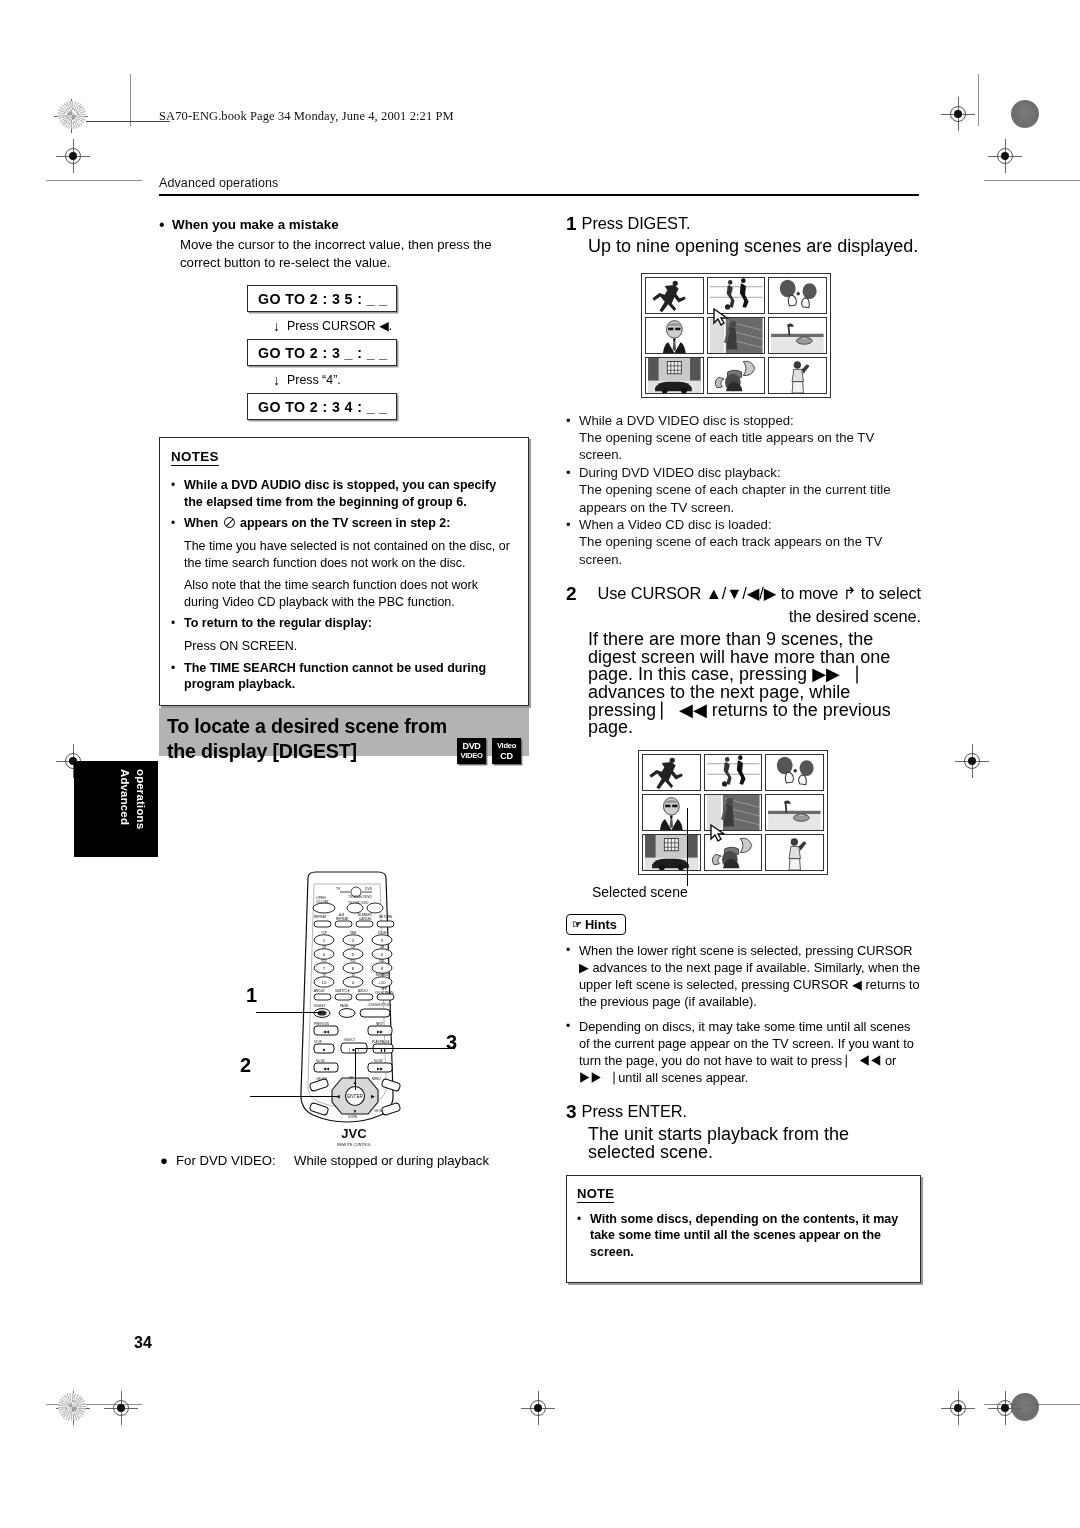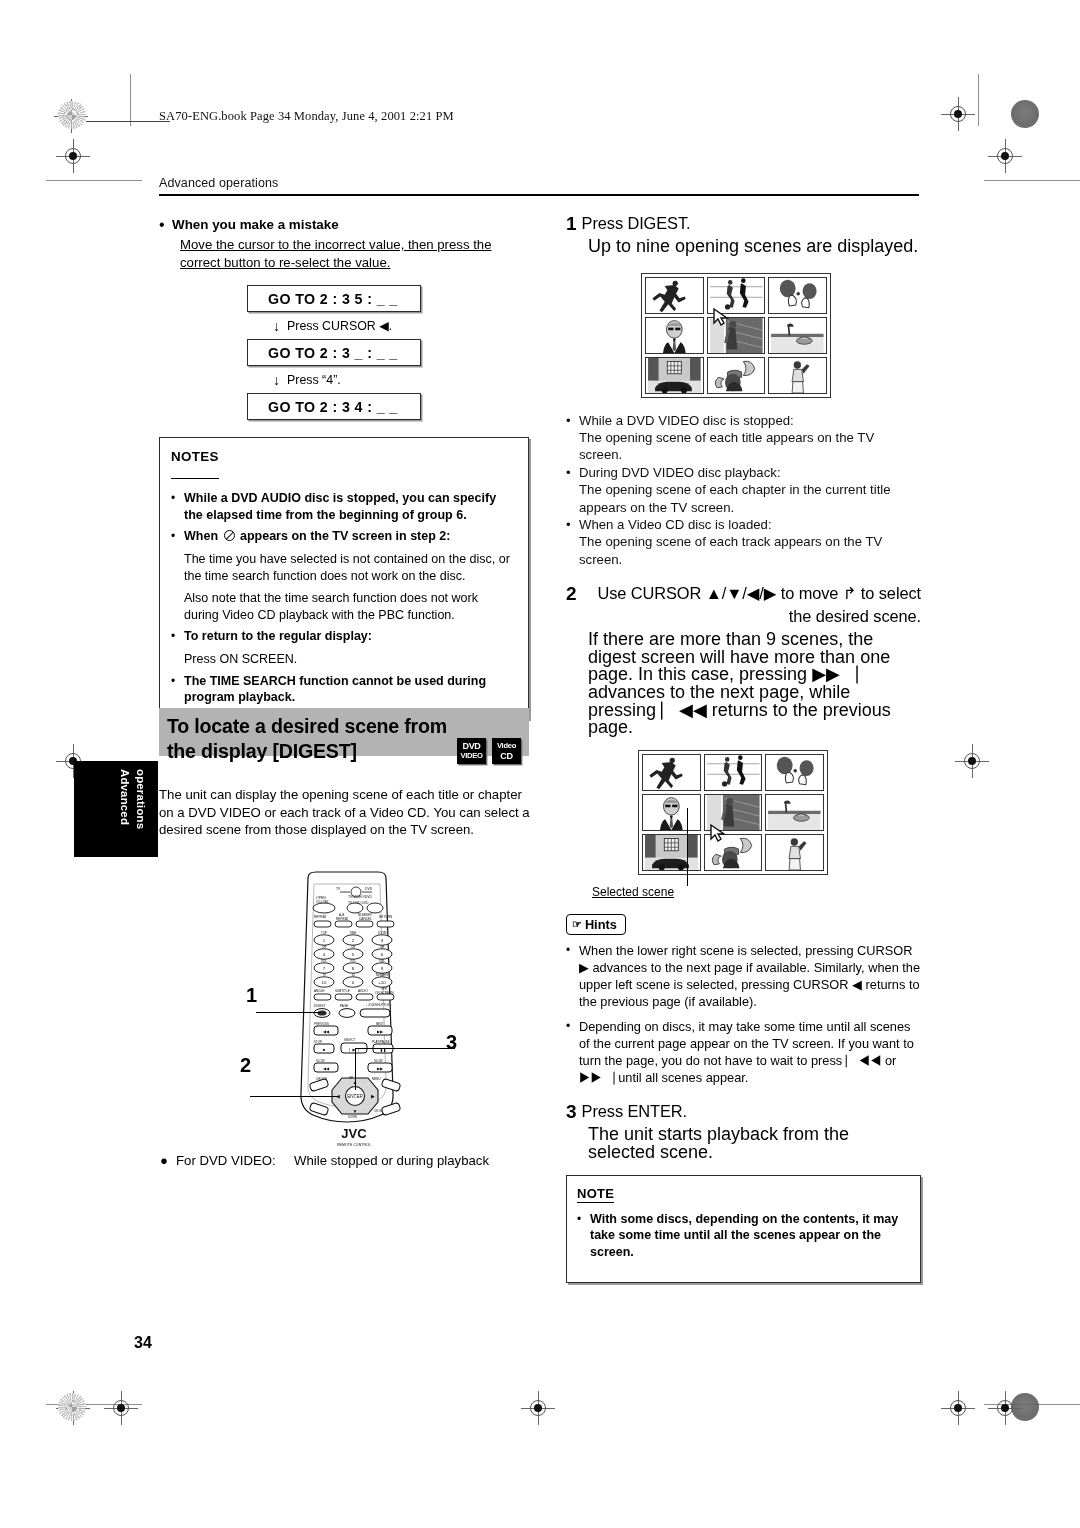--- a/index.html
+++ b/index.html
@@ -64,46 +64,46 @@
 
   
   .body { font-size: 13.2px; line-height: 17.4px; color: #111; }
   .bullet-row { display: flex; }
   .bullet-row .bt { width: 13px; flex: 0 0 13px; line-height: 17.4px; }
   .bullet-row .bx { flex: 1; }
   .b { font-weight: bold; }
 
   
   .mistake-head { font-size: 13.4px; font-weight: bold; line-height: 18px; }
-  .mistake-body { font-size: 13.2px; line-height: 17.6px; margin-left: 21px; margin-top: 2px; text-decoration: underline; }
+  .mistake-body { font-size: 13.2px; line-height: 17.6px; margin-left: 21px; margin-top: 2px; }
 
   
   .goto-wrap { margin-top: 14px; padding-left: 88px; }
   .goto-box {
-    width: 174px; height: 27px; border: 1.4px solid #2b2b2b;
-    display: flex; align-items: center; padding-left: 20px;
+    width: 150px; height: 27px; border: 1.4px solid #2b2b2b;
+    display: flex; align-items: center; padding-left: 10px;
     font-size: 14.2px; font-weight: bold; letter-spacing: .4px;
     box-shadow: 1.5px 1.5px 0 #9a9a9a;
     background: #fff;
   }
   .goto-arrow {
     height: 27px; display: flex; align-items: center; gap: 7px;
     padding-left: 26px; font-size: 12.4px;
   }
   .goto-arrow .dn { font-size: 14px; line-height: 1; }
 
   
   .notebox {
     margin-top: 17px; border: 1.4px solid #2b2b2b; background: #fff;
     padding: 9px 12px 12px 11px;
     box-shadow: 2px 2px 0 #9a9a9a;
   }
   .notebox .ttl {
     font-size: 13.4px; font-weight: bold; letter-spacing: .3px;
-    border-bottom: 1.6px solid #000; display: inline-block; padding-bottom: 14px;
+    border-bottom: 1.6px solid #000; display: inline-block; padding-bottom: 1px;
     margin-bottom: 6px;
   }
   .notebox .n-item { display: flex; margin-top: 5px; }
   .notebox .n-item .bt { width: 13px; flex: 0 0 13px; font-size: 12px; line-height: 16.6px; }
   .notebox .n-item .bx { flex: 1; font-size: 12.5px; line-height: 16.6px; }
   .notebox .sub { font-size: 12.5px; line-height: 16.6px; margin-left: 13px; margin-top: 6px; }
   .nosign {
     display: inline-block; width: 11px; height: 11px; border: 1.3px solid #000;
     border-radius: 50%; position: relative; vertical-align: -1px; margin: 0 2px;
   }
@@ -169,21 +169,21 @@
   
   .grid {
     border: 1.4px solid #333; background: #fff; padding: 3px;
     display: grid; grid-template-columns: repeat(3, 1fr); gap: 3px;
   }
   .cell { border: 1.2px solid #333; background: #fff; position: relative; overflow: hidden; }
   .cell svg { display: block; width: 100%; height: 100%; }
 
   .cursor-ico { position: absolute; z-index: 5; }
 
-  .sel-label { font-size: 12px; line-height: 17px; text-decoration: underline; }
+  .sel-label { font-size: 14px; line-height: 17px; }
 
   
   .hints-tag {
     display: inline-flex; align-items: center; gap: 3px;
     border: 1.4px solid #000; border-radius: 4px;
     padding: 2px 8px 2px 5px; font-size: 12.8px; font-weight: bold;
     position: relative;
   }
   .hints-tag .hand { font-size: 11px; }
   .hint-item { display: flex; margin-top: 7px; }
@@ -357,21 +357,20 @@
         <span>DVD</span>
         <span class="sm">VIDEO</span>
       </div>
       <div class="logo">
         <span class="sm">Video</span>
         <span>CD</span>
       </div>
     </div>
   </div>
 
-  <div class="intro">The unit can display the opening scene of each title or chapter on a DVD VIDEO or each track of a Video CD.  You can select a desired scene from those displayed on the TV screen.</div>
 
   <div class="remote-area">
     <svg viewBox="0 0 300 290" width="300" height="290">
       <g fill="none" stroke="#111" stroke-width="1.2">
 
         <path d="M72 10 q0 -6 8 -6 h62 q8 0 8 6 l7 215 q1 16 -12 22 q-16 7 -34 7 q-18 0 -34 -7 q-13 -6 -12 -22 Z" fill="#fff"></path>
         <path d="M78 16 h66 l6 200 q1 12 -9 17 q-13 6 -30 6 q-17 0 -30 -6 q-10 -5 -9 -17 Z" stroke="#999" stroke-width=".7"></path>
       </g>
 
       <g stroke="#111" stroke-width=".8" fill="none">

